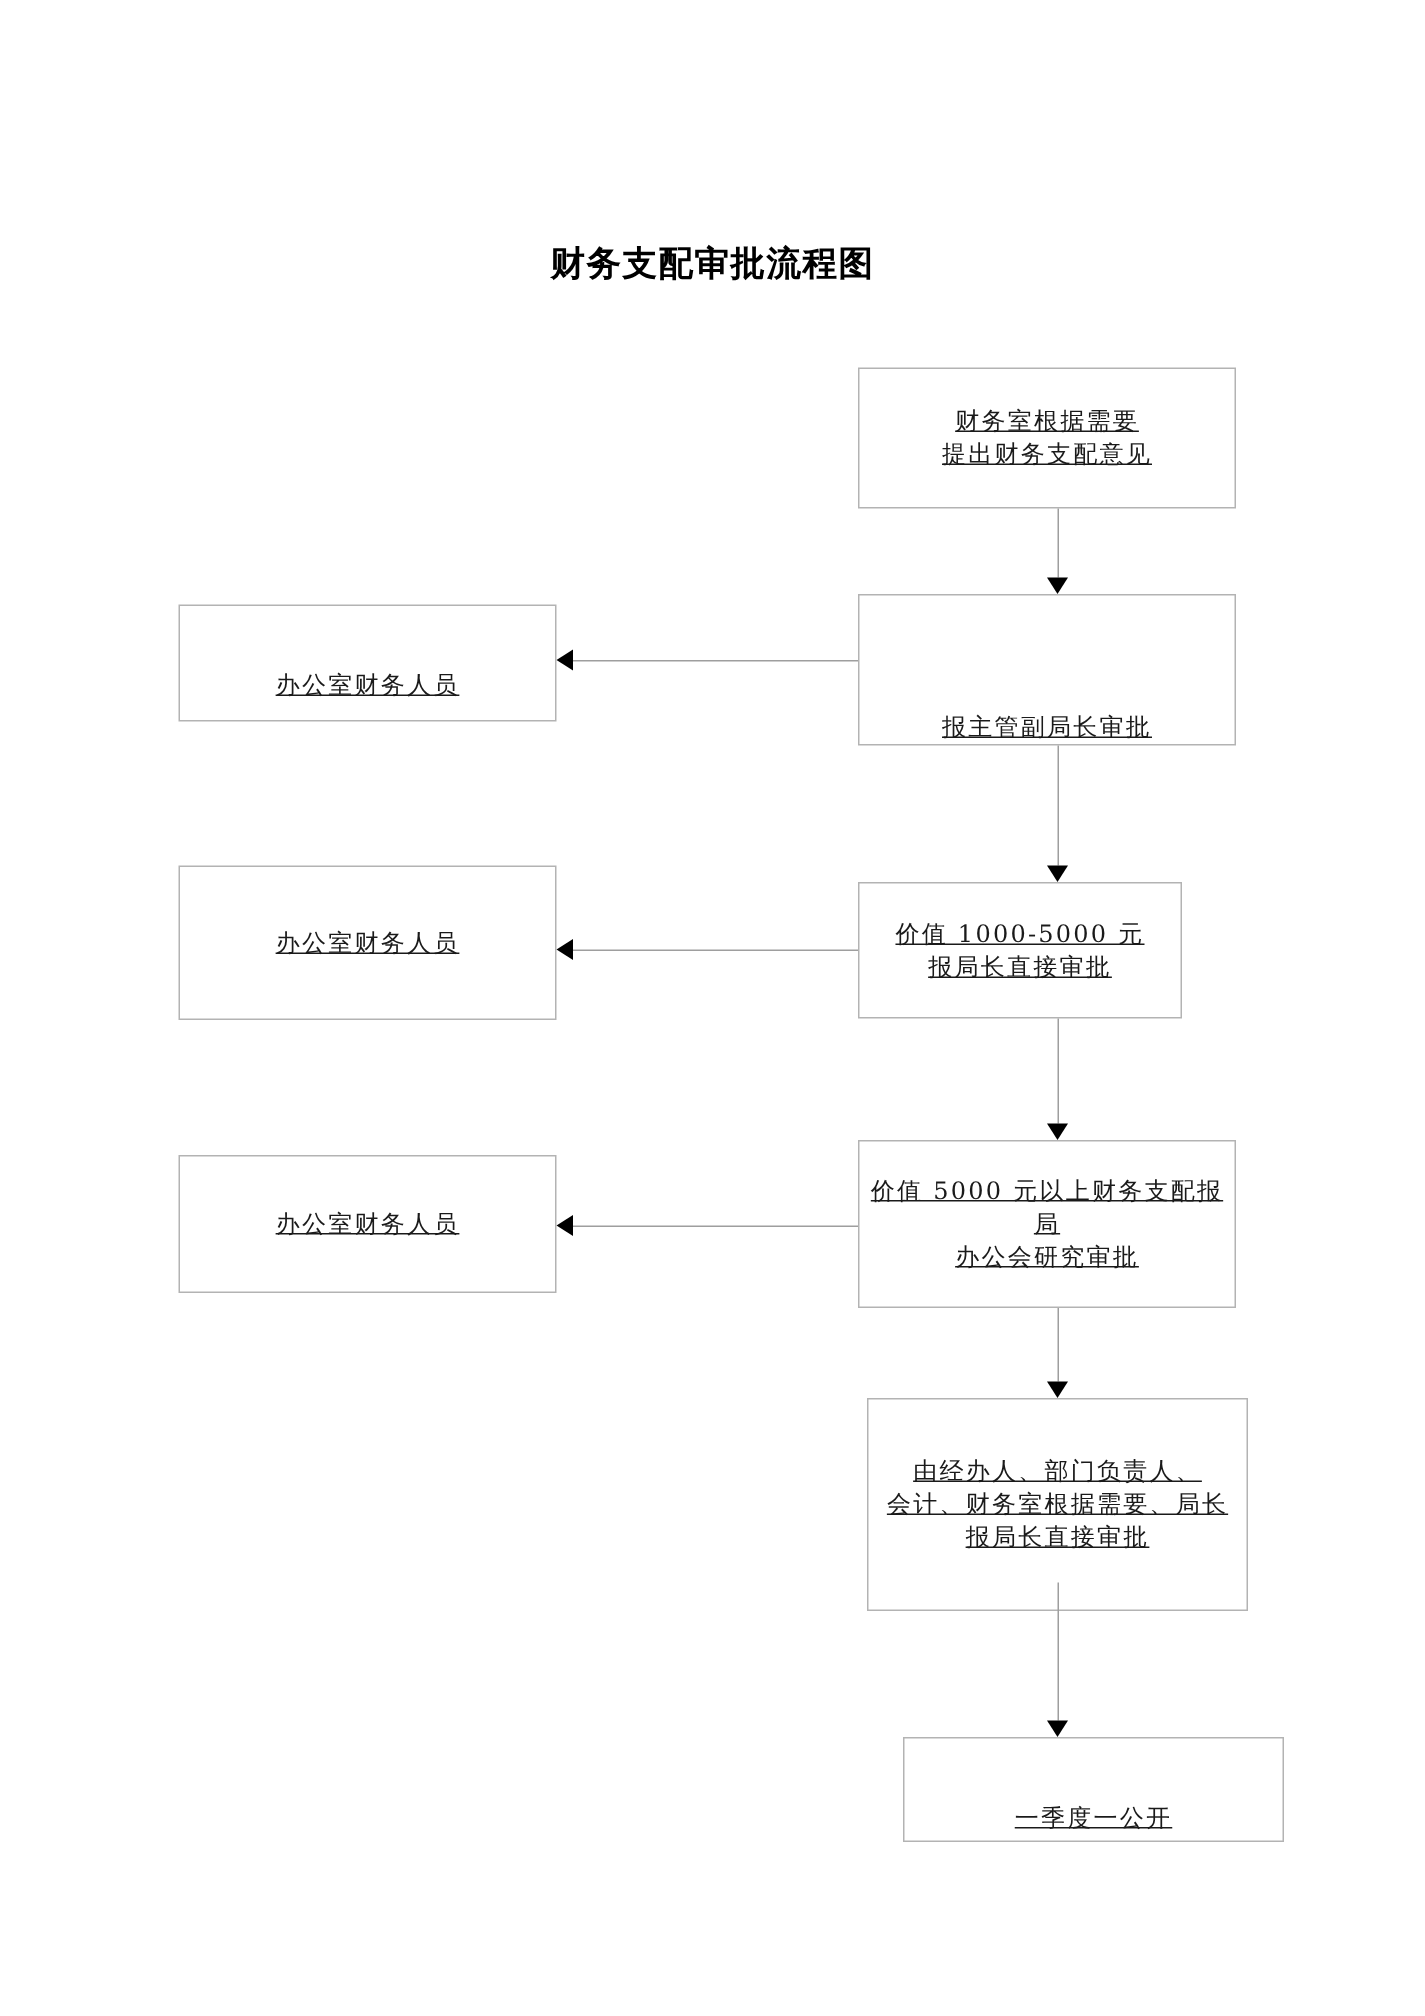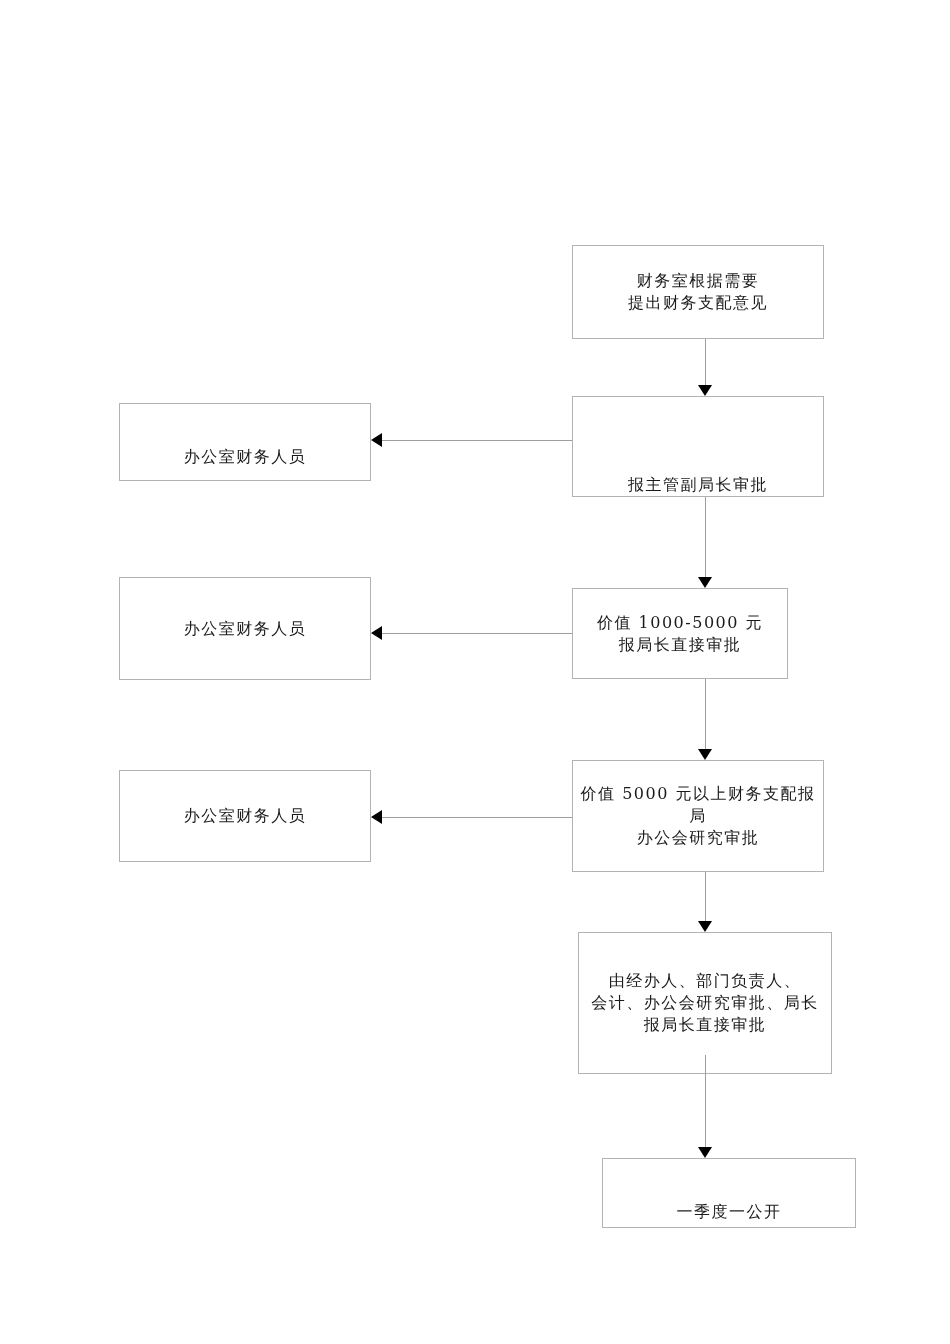--- a/index.html
+++ b/index.html
@@ -29,20 +29,21 @@
     border: 1px solid #b3b3b3;
     background: #ffffff;
     display: flex;
     flex-direction: column;
     justify-content: center;
     align-items: center;
     font-size: 16px;
     line-height: 22px;
     letter-spacing: 1.5px;
     text-align: center;
+    text-decoration: underline;
   }
   .node.text-low { justify-content: flex-start; padding-top: 42px; }
   .vline { position: absolute; width: 1px; background: #9e9e9e; }
   .hline { position: absolute; height: 1px; background: #9e9e9e; }
   .arrow-down {
     position: absolute; width: 0; height: 0;
     border-left: 7px solid transparent;
     border-right: 7px solid transparent;
     border-top: 11px solid #000000;
   }
@@ -51,20 +52,21 @@
     border-top: 7px solid transparent;
     border-bottom: 7px solid transparent;
     border-right: 11px solid #000000;
   }
 </style>
 </head>
 <body>
 
 <div class="page">
 
+  <div class="doc-title">财务支配审批流程图</div>
 
   <div class="node" style="left:572px; top:245px; width:252px; height:94px;">
     <div>财务室根据需要</div>
     <div>提出财务支配意见</div>
   </div>
 
   <div class="node" style="left:572px; top:396px; width:252px; height:101px;justify-content:flex-end;">
     <div>报主管副局长审批</div>
   </div>
 
@@ -73,21 +75,21 @@
     <div>报局长直接审批</div>
   </div>
 
   <div class="node" style="left:572px; top:760px; width:252px; height:112px;">
     <div>价值 5000 元以上财务支配报局</div>
     <div>办公会研究审批</div>
   </div>
 
   <div class="node" style="left:578px; top:932px; width:254px; height:142px;">
     <div>由经办人、部门负责人、</div>
-    <div>会计、办公会研究审批、局长</div>
+    <div>会计、财务室根据需要、局长</div>
     <div>报局长直接审批</div>
   </div>
 
   <div class="node text-low" style="left:602px; top:1158px; width:254px; height:70px;">
     <div>一季度一公开</div>
   </div>
 
   <div class="node text-low" style="left:119px; top:403px; width:252px; height:78px;">
     <div>办公室财务人员</div>
   </div>

